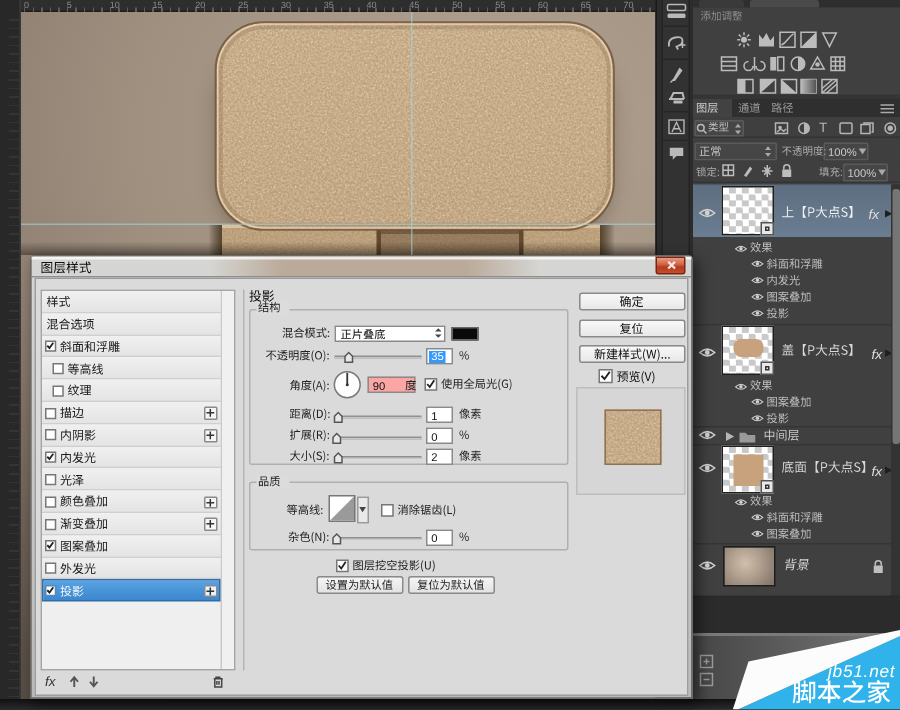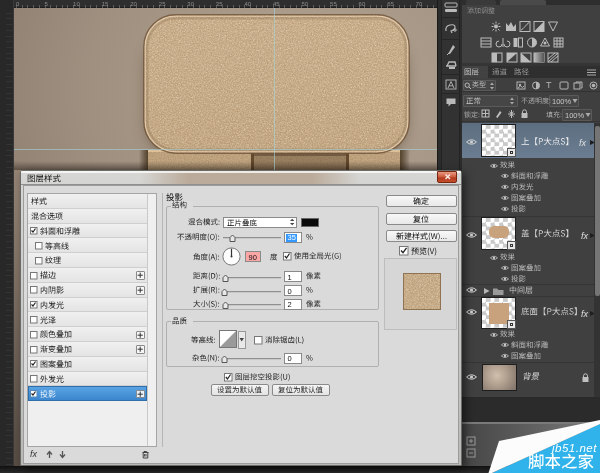--- a/index.html
+++ b/index.html
@@ -520,21 +520,21 @@
     </svg>
 <div class="abs" style="left:284px;top:231.5px;width:18px;height:11px;background:#fff;border:1px solid #8a8a8a;">
       <div class="abs" style="left:1px;top:1px;width:11px;height:8.5px;background:#3399ff"></div>
       <div class="abs" style="left:2.5px;top:0.8px;font-size:7.5px;color:#fff">35</div>
     </div>
 <svg class="t" style="left:222px;top:247px" width="20" height="20">
       <circle cx="9.5" cy="9.5" r="8.6" fill="#fdfdfd" stroke="#777"></circle>
       <path d="M9.5 9.5 V1.6" stroke="#333" stroke-width="1.2"></path>
       <circle cx="9.5" cy="9.5" r="1" fill="#333"></circle>
     </svg>
-<div class="abs" style="left:245px;top:251px;width:16px;height:11px;background:#fca5a5;border:1px solid #8a8a8a;text-align:right;">
+<div class="abs" style="left:245px;top:251px;width:32px;height:11px;background:#fca5a5;border:1px solid #8a8a8a;text-align:right;">
       <div class="abs" style="left:2.5px;top:0.8px;font-size:7.5px;color:#111">90</div>
     </div>
 <svg class="t" style="left:283px;top:251.5px" width="9" height="9">
       <rect x="0.5" y="0.5" width="7.5" height="7.5" fill="#fff" stroke="#777"></rect>
       <path d="M1.8 4 L3.5 6 L6.5 1.5" fill="none" stroke="#222" stroke-width="1.2"></path>
     </svg>
 <div class="abs" style="left:223px;top:276.5px;width:58px;height:2px;background:#909090;border-bottom:1px solid #c8c8c8;"></div>
 <svg class="t" style="left:222.4px;top:273.5px" width="8" height="9">
       <path d="M1 3.5 L3.5 1 L6 3.5 V7.5 H1 Z" fill="#e8e8e8" stroke="#555"></path>
     </svg>

